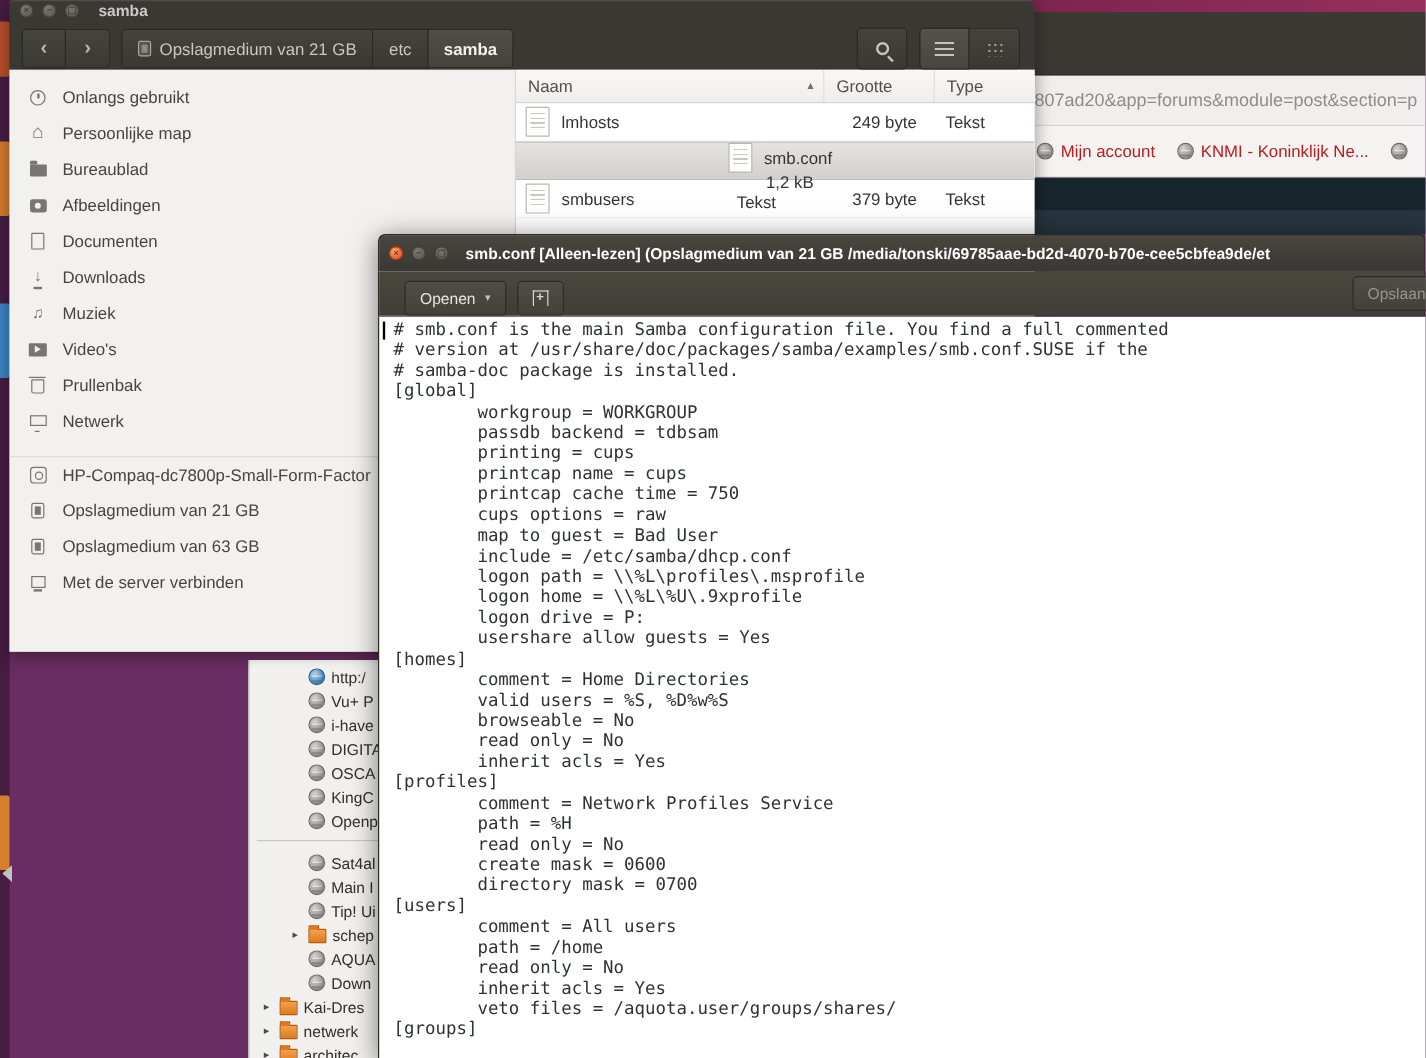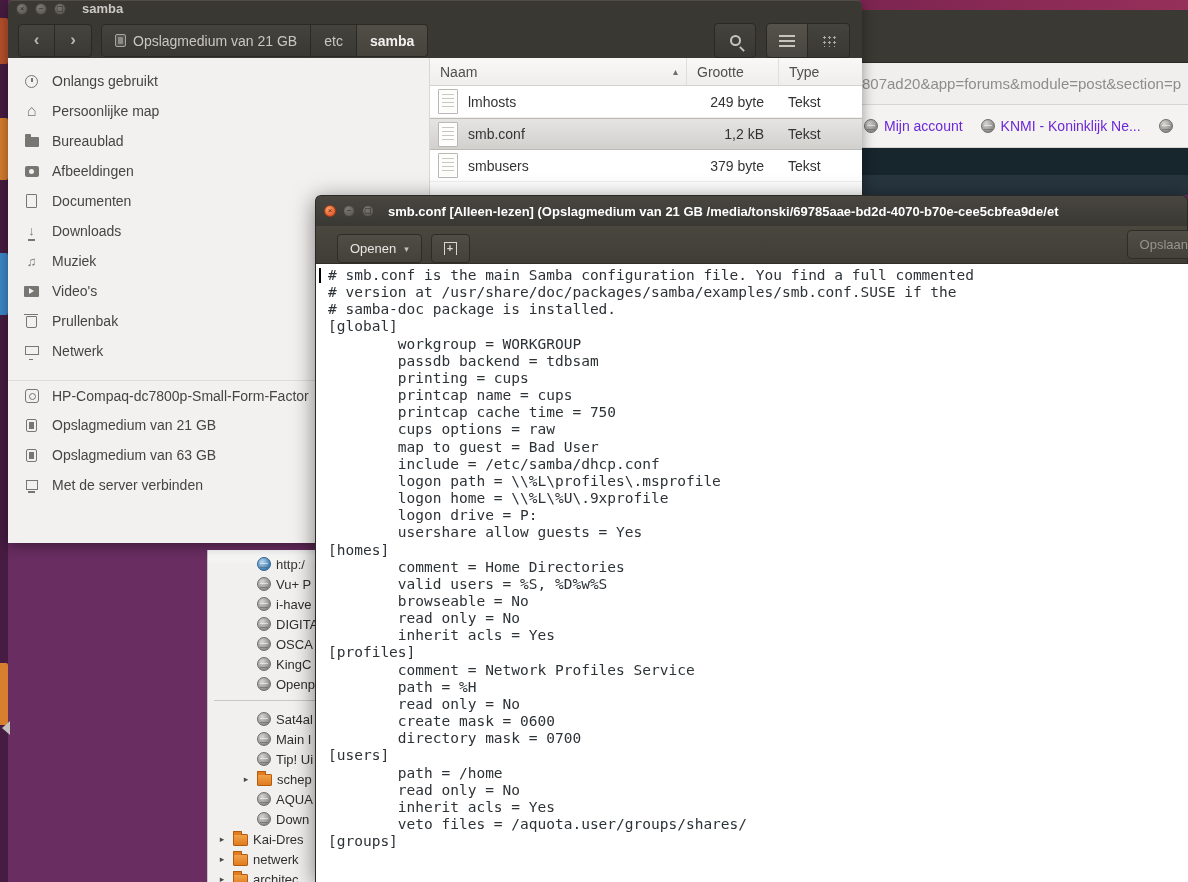--- a/index.html
+++ b/index.html
@@ -17,21 +17,21 @@
     border-top:7px solid transparent; border-bottom:7px solid transparent; border-right:8px solid #c3c1bd; }
 
   
   .browser { position:absolute; left:850px; top:0; width:338px; height:195px; z-index:2; }
   .b-titlebar { height:10px; background:linear-gradient(90deg,#7c2450,#96305a); }
   .b-chrome { height:53px; background:#3b3934; border-bottom:1px solid #2a2925; }
   .b-urlbar { height:42px; background:#f0efed; border-bottom:1px solid #d7d5d1; display:flex; align-items:center; overflow:hidden; }
   .url-text { padding-left:12px; font-size:15px; color:#8f8d89; white-space:nowrap; }
   .b-bookmarks { height:43px; background:#f4f3f1; border-bottom:1px solid #d7d5d1; display:flex; align-items:center; gap:18px; padding-left:14px; overflow:hidden; }
   .bb-item { display:flex; align-items:center; gap:6px; white-space:nowrap; cursor:default; }
-  .bb-label { font-size:14px; color:#6d28d9; }
+  .bb-label { font-size:14px; color:#b91c1c; }
   .b-dark1 { height:27px; background:#17252d; }
   .b-dark2 { height:20px; background:#27353f; }
 
   .bm-globe { width:14px; height:14px; flex:none; border-radius:50%;
     background:radial-gradient(circle at 35% 32%, #d8d6d2, #8e8c88 70%); border:1px solid #6f6d69; position:relative; }
   .bm-globe::after { content:""; position:absolute; left:2px; right:2px; top:5px; height:3px;
     border-top:1px solid rgba(255,255,255,.55); border-bottom:1px solid rgba(90,90,90,.5); }
   .bm-globe.blue { background:radial-gradient(circle at 35% 32%, #bcd8ee, #3f7fb4 70%); border-color:#2e6491; }
 
   
@@ -120,21 +120,21 @@
   .i-server::after { content:""; position:absolute; left:1px; top:10px; width:7px; height:2px; background:#787672; }
 
   .fm-filepane { flex:1; display:flex; flex-direction:column; background:#fff; }
   .list-header { display:flex; height:28px; background:linear-gradient(#f9f8f6,#efeeec); border-bottom:1px solid #d5d3cf;
     font-size:14px; color:#4f4f4f; align-items:center; }
   .lh-name { flex:1; padding-left:10px; display:flex; align-items:center; }
   .sort-arrow { margin-left:auto; margin-right:8px; font-size:10px; color:#6f6f6f; }
   .lh-size { width:92px; border-left:1px solid #e0deda; height:100%; display:flex; align-items:center; padding-left:10px; }
   .lh-type { width:84px; border-left:1px solid #e0deda; height:100%; display:flex; align-items:center; padding-left:10px; }
   .file-row { display:flex; align-items:center; height:32px; border-bottom:1px solid #f1f0ee; font-size:14px; color:#333; cursor:default; }
-  .file-row.selected { background:linear-gradient(#e6e4e2,#d2d0cd); border-top:1px solid #bcbab6; border-bottom:1px solid #bcbab6; }
+  .file-row.selected { background:linear-gradient(#e6e4e2,#d2d0cd); border-top:1px solid #bcbab6; border-bottom:1px solid #bcbab6;flex-direction:column; }
   .fr-name { flex:1; padding-left:8px; display:flex; align-items:center; gap:10px; }
   .fr-size { width:92px; text-align:right; padding-right:14px; }
   .fr-type { width:84px; padding-left:10px; }
   .file-icon { width:20px; height:25px; flex:none; background:#fdfdfc; border:1px solid #b9b7b3; border-radius:1px;
     box-shadow:inset 0 0 0 1px #fff; position:relative; }
   .file-icon::after { content:""; position:absolute; left:3px; right:3px; top:4px; bottom:4px;
     background:repeating-linear-gradient(#c9c7c3 0 1px, transparent 1px 4px); }
 
   
   .gedit { position:absolute; left:315px; top:195px; width:873px; height:687px; z-index:4;
@@ -577,20 +577,21 @@
 
       <div class="code-line">        read only = No</div>
 
 
       <div class="code-line">        create mask = 0600</div>
 
       <div class="code-line">        directory mask = 0700</div>
 
       <div class="code-line">[users]</div>
 
+      <div class="code-line">        comment = All users</div>
 
       <div class="code-line">        path = /home</div>
 
       <div class="code-line">        read only = No</div>
 
       <div class="code-line">        inherit acls = Yes</div>
 
       <div class="code-line">        veto files = /aquota.user/groups/shares/</div>
 
       <div class="code-line">[groups]</div>

